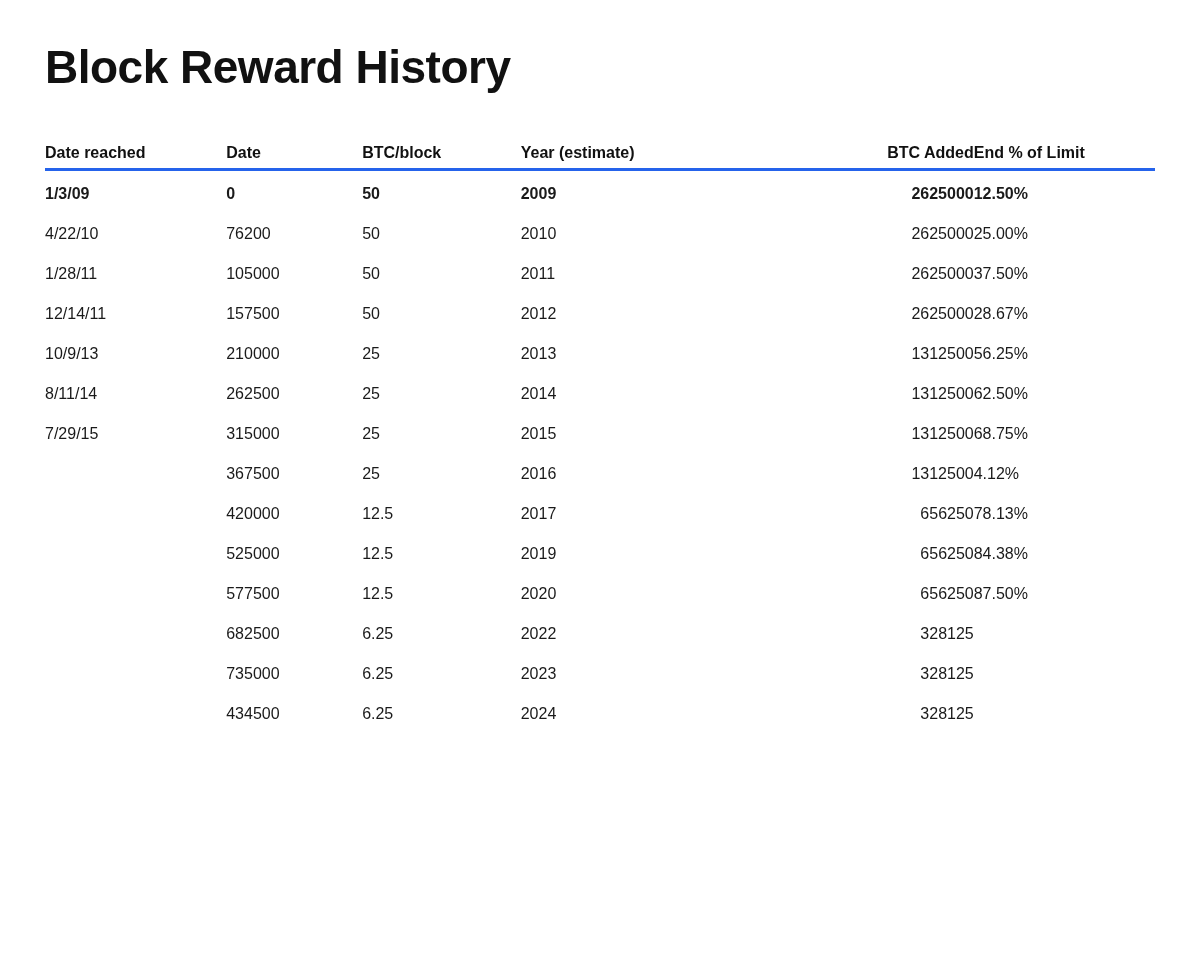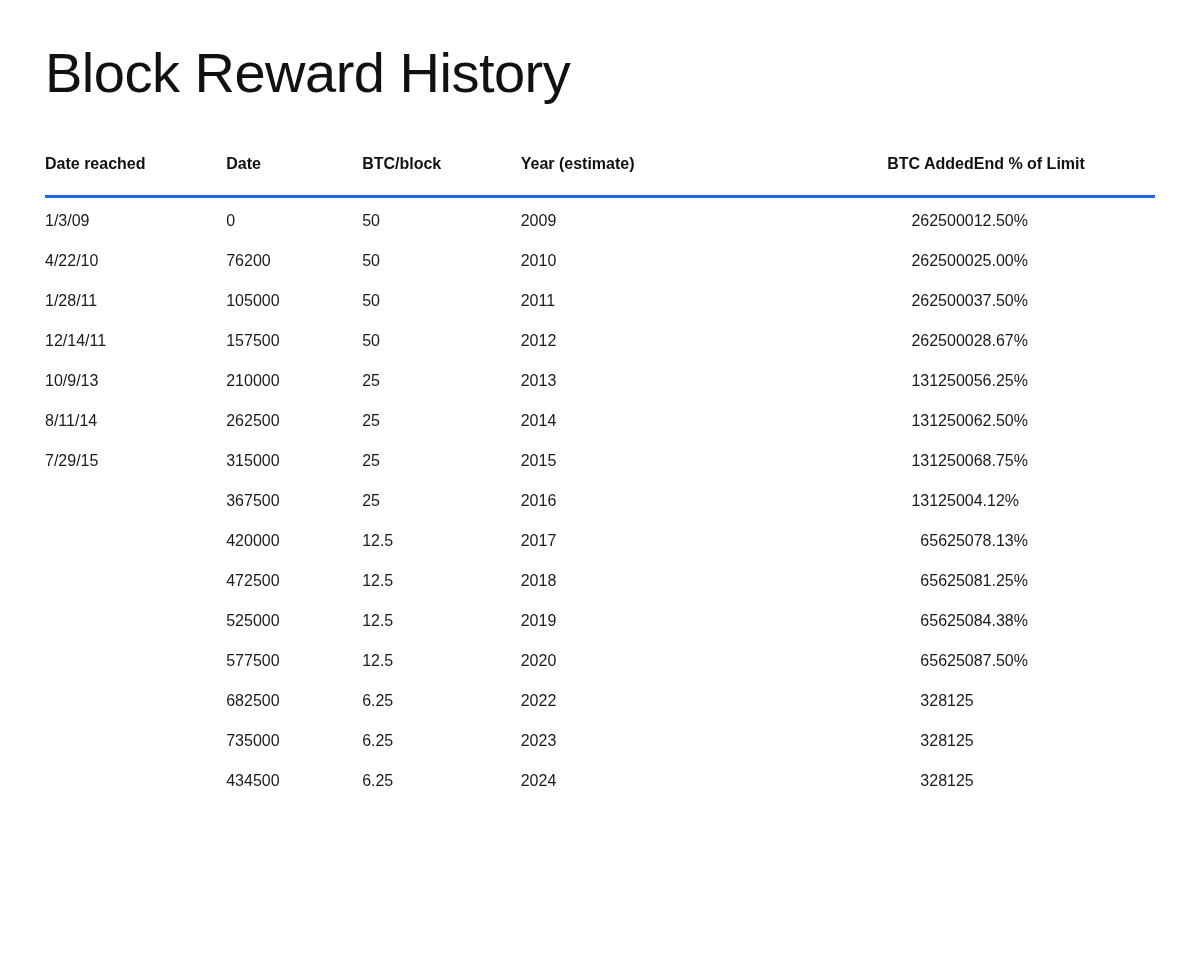--- a/index.html
+++ b/index.html
@@ -11,42 +11,42 @@
     body {
       background: #ffffff;
       font-family: -apple-system, BlinkMacSystemFont, 'Segoe UI', Helvetica, Arial, sans-serif;
       color: #1a1a1a;
       padding: 40px 45px;
       width: 1200px;
       min-height: 970px;
     }
 
     .page-title {
-      font-size: 56px;
-      font-weight: 400;
+      font-size: 46px;
+      font-weight: 700;
       color: #111111;
       margin-bottom: 40px;
       letter-spacing: -0.5px;
     }
 
     .table-container {
       width: 100%;
     }
 
     table {
       width: 100%;
       border-collapse: collapse;
     }
 
     thead tr th {
       font-size: 16px;
       font-weight: 700;
       color: #111111;
       text-align: left;
-      padding: 10px 0 22px 0;
+      padding: 10px 0 6px 0;
     }
 
     thead tr {
       border-bottom: 3px solid #2563eb;
     }
 
     tbody tr td {
       font-size: 16px;
       color: #1a1a1a;
       padding: 11px 0;
@@ -55,20 +55,21 @@
 
     .col-date { width: 160px; }
     .col-block { width: 120px; }
     .col-btcblock { width: 140px; }
     .col-year { width: 200px; }
     .col-btcadded { width: 200px; text-align: right; }
     .col-endlimit { width: 160px; }
 
     tbody tr:first-child td {
       padding-top: 14px;
+      font-weight: bold;
     }
   </style>
 </head>
 <body>
 
 <h1 class="page-title">Block Reward History</h1>
 
 <div class="table-container">
   <table>
     <thead>
@@ -149,28 +150,20 @@
         <tr>
           <td class="col-date"></td>
           <td class="col-block">420000</td>
           <td class="col-btcblock">12.5</td>
           <td class="col-year">2017</td>
           <td class="col-btcadded">656250</td>
           <td class="col-endlimit">78.13%</td>
         </tr>
         <tr>
           <td class="col-date"></td>
-          <td class="col-block">472500</td>
-          <td class="col-btcblock">12.5</td>
-          <td class="col-year">2018</td>
-          <td class="col-btcadded">656250</td>
-          <td class="col-endlimit">81.25%</td>
-        </tr>
-        <tr>
-          <td class="col-date"></td>
           <td class="col-block">525000</td>
           <td class="col-btcblock">12.5</td>
           <td class="col-year">2019</td>
           <td class="col-btcadded">656250</td>
           <td class="col-endlimit">84.38%</td>
         </tr>
         <tr>
           <td class="col-date"></td>
           <td class="col-block">577500</td>
           <td class="col-btcblock">12.5</td>

